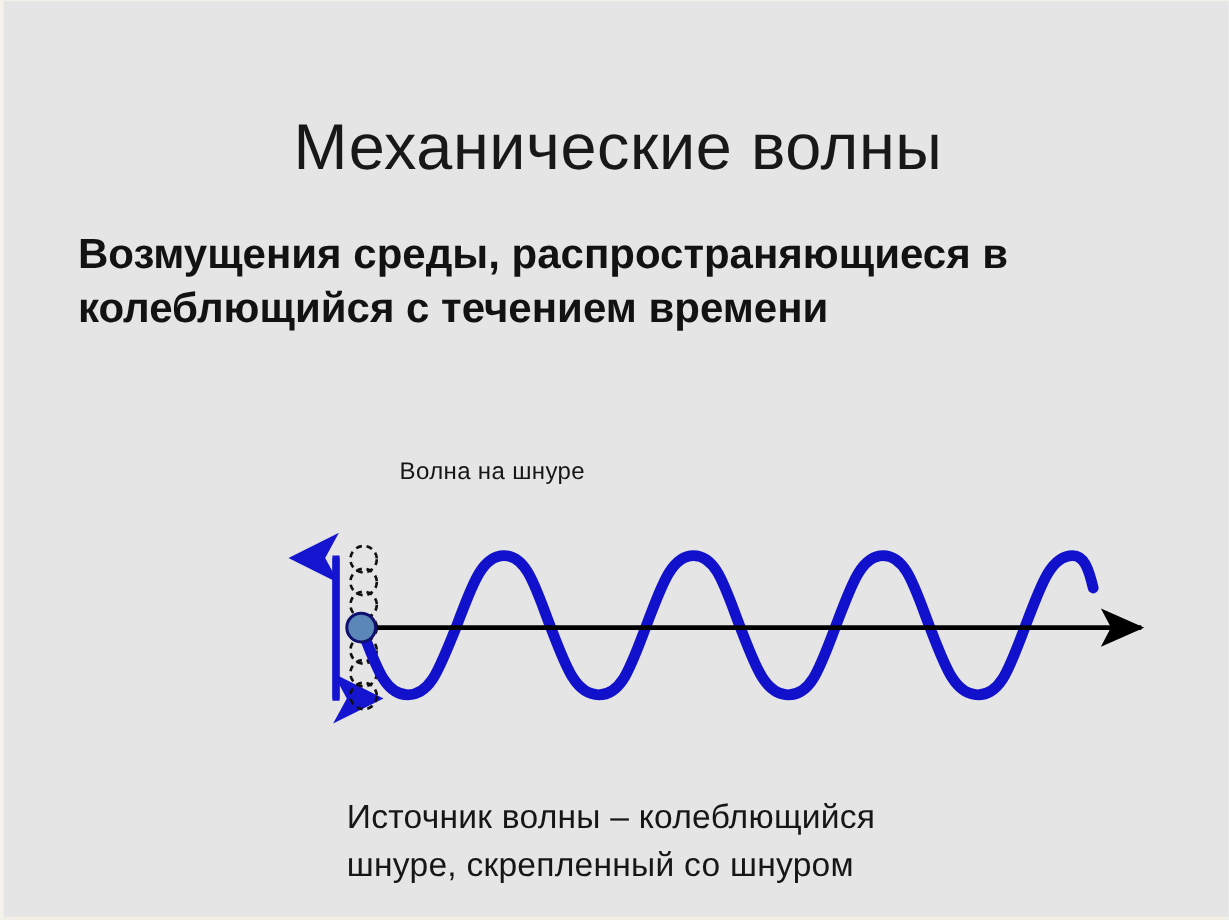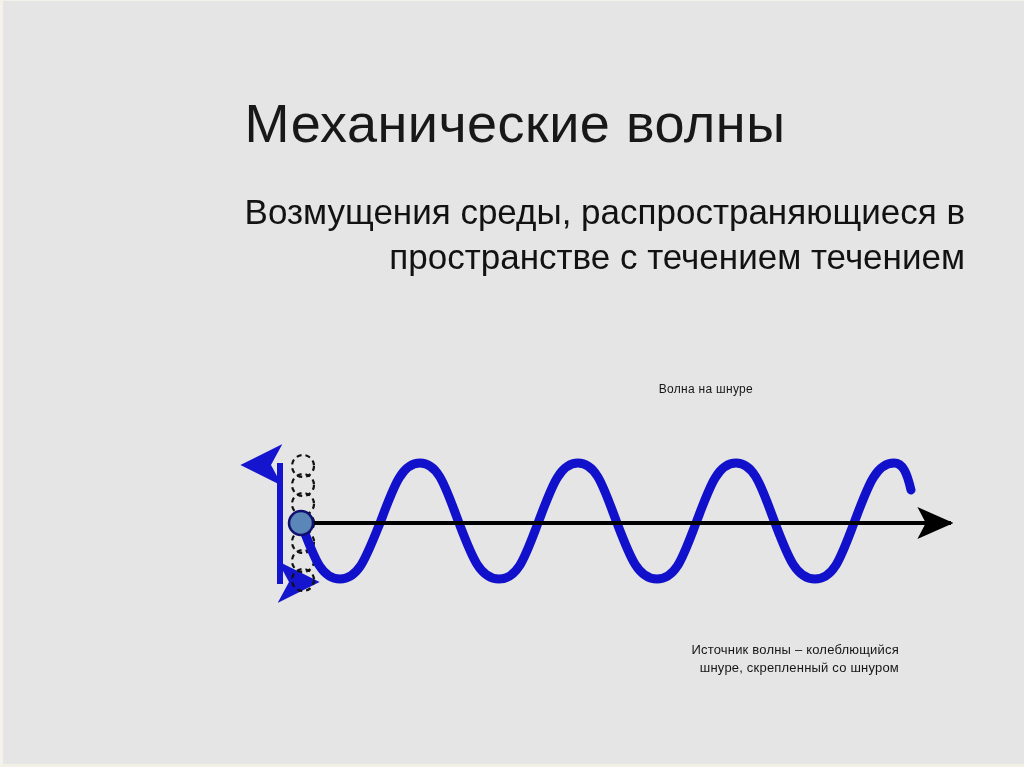--- a/index.html
+++ b/index.html
@@ -41,23 +41,23 @@
     line-height: 1.05;
     white-space: nowrap;
   }
 
   
   #slide-subtitle {
     position: absolute;
     left: 62px;
     top: 189px;
     width: 900px;
-    text-align: right;
+    text-align: left;
     font-size: 35px;
-    font-weight: 400;
+    font-weight: 700;
     color: #121212;
     line-height: 1.28;
   }
 
   
   #diagram {
     position: absolute;
     left: 0;
     top: 0;
     width: 1024px;
@@ -68,61 +68,61 @@
   .diagram-label {
     position: absolute;
     color: #161616;
     font-weight: 400;
   }
 
   #label-wave-on-cord {
     left: 330px;
     top: 381px;
     width: 420px;
-    text-align: right;
-    font-size: 12px;
+    text-align: left;
+    font-size: 20px;
     letter-spacing: 0.3px;
   }
 
   #label-source-body {
     left: 42px;
     top: 471px;
     width: 215px;
     text-align: left;
     font-size: 19px;
     line-height: 1.42;
     letter-spacing: 0.2px;
   }
 
   #label-bottom-caption {
     left: 286px;
-    top: 640px;
+    top: 660px;
     width: 610px;
-    text-align: right;
-    font-size: 13px;
+    text-align: left;
+    font-size: 28px;
     line-height: 1.42;
     letter-spacing: 0.2px;
   }
 
   #wave-svg {
     position: absolute;
     left: 0;
     top: 0;
   }
 </style>
 </head>
 <body>
 
 <div id="slide">
 
   <h1 id="slide-title">Механические волны</h1>
 
   <div id="slide-subtitle">
     <div>Возмущения среды, распространяющиеся в</div>
-    <div>пространстве с течением течением</div>
+    <div>колеблющийся с течением времени</div>
   </div>
 
   <div id="diagram">
 
     <div class="diagram-label" id="label-wave-on-cord">Волна на шнуре</div>
 
 
     <div class="diagram-label" id="label-bottom-caption">
       <div>Источник волны – колеблющийся</div>
       <div>шнуре, скрепленный со шнуром</div>

